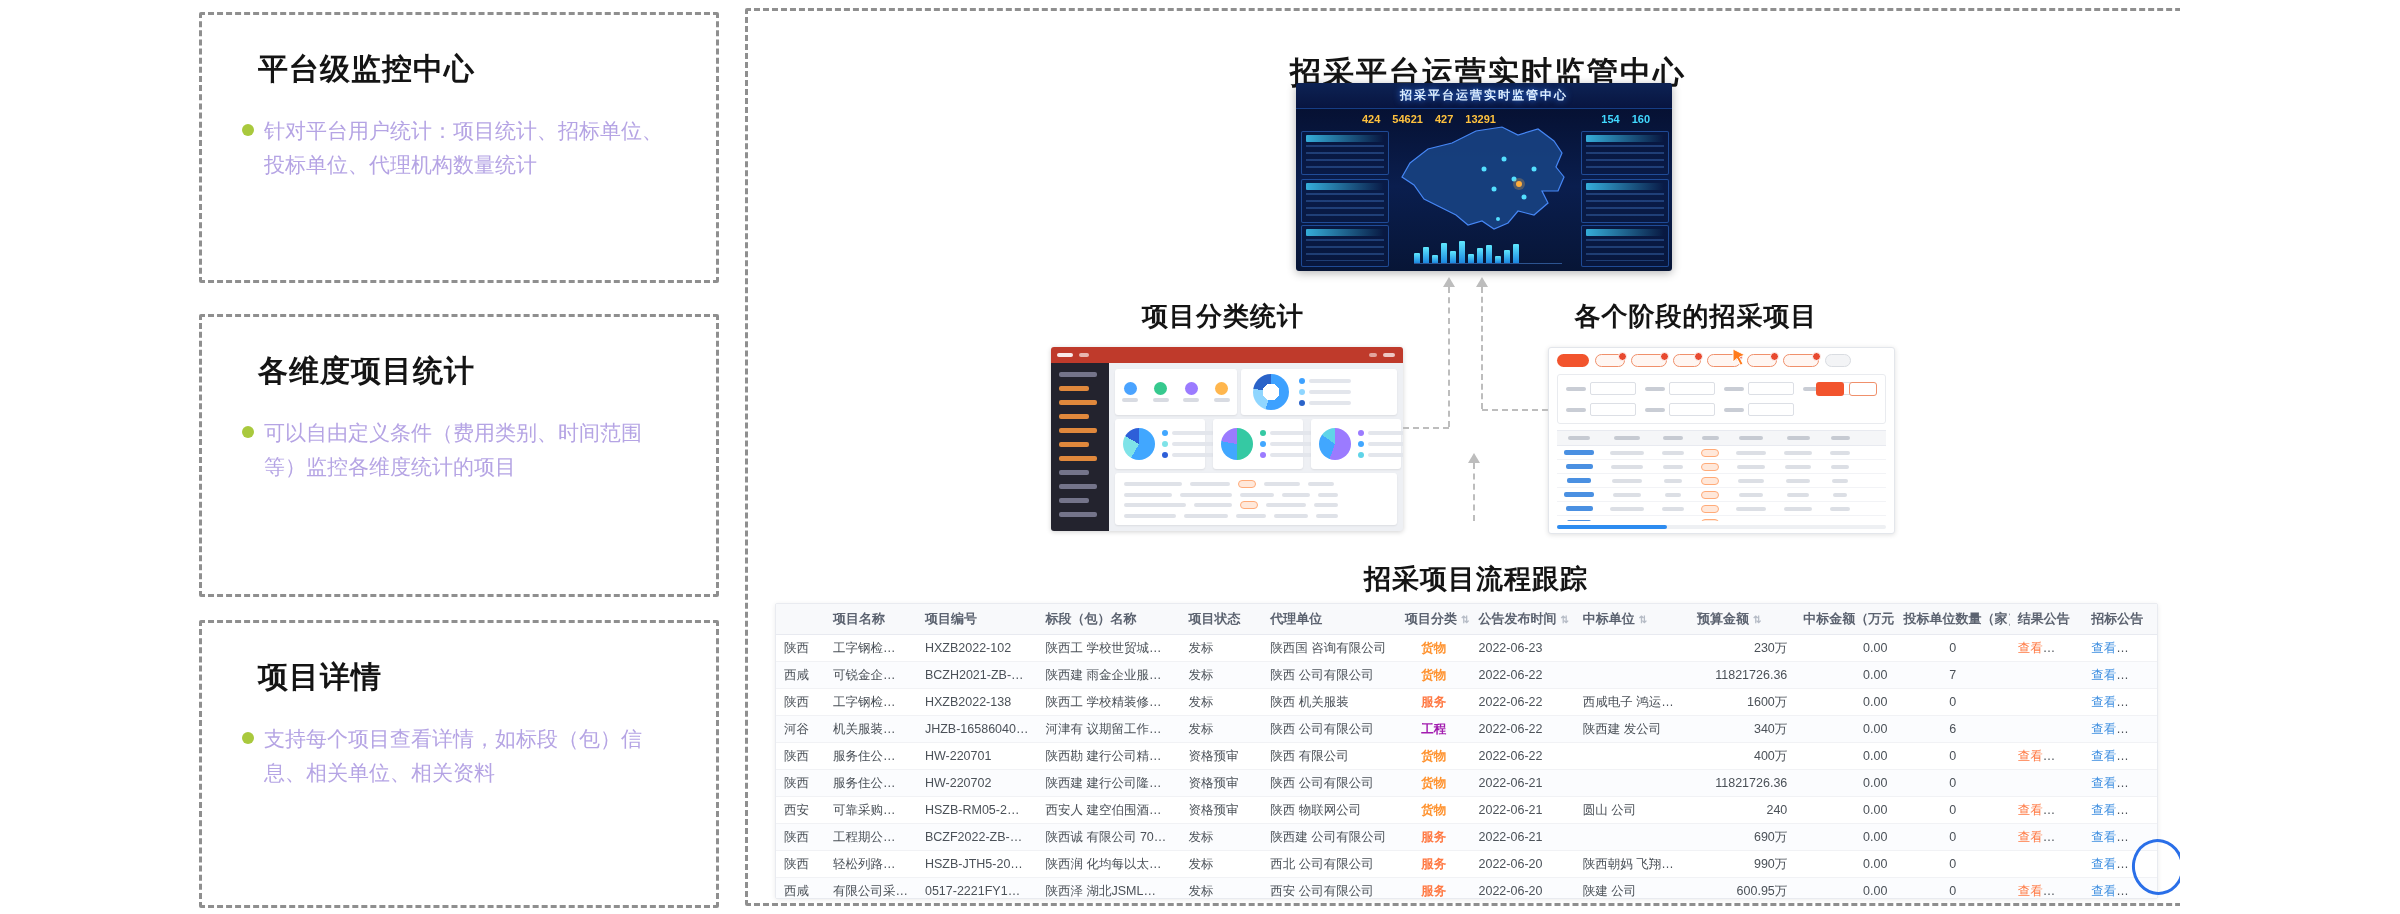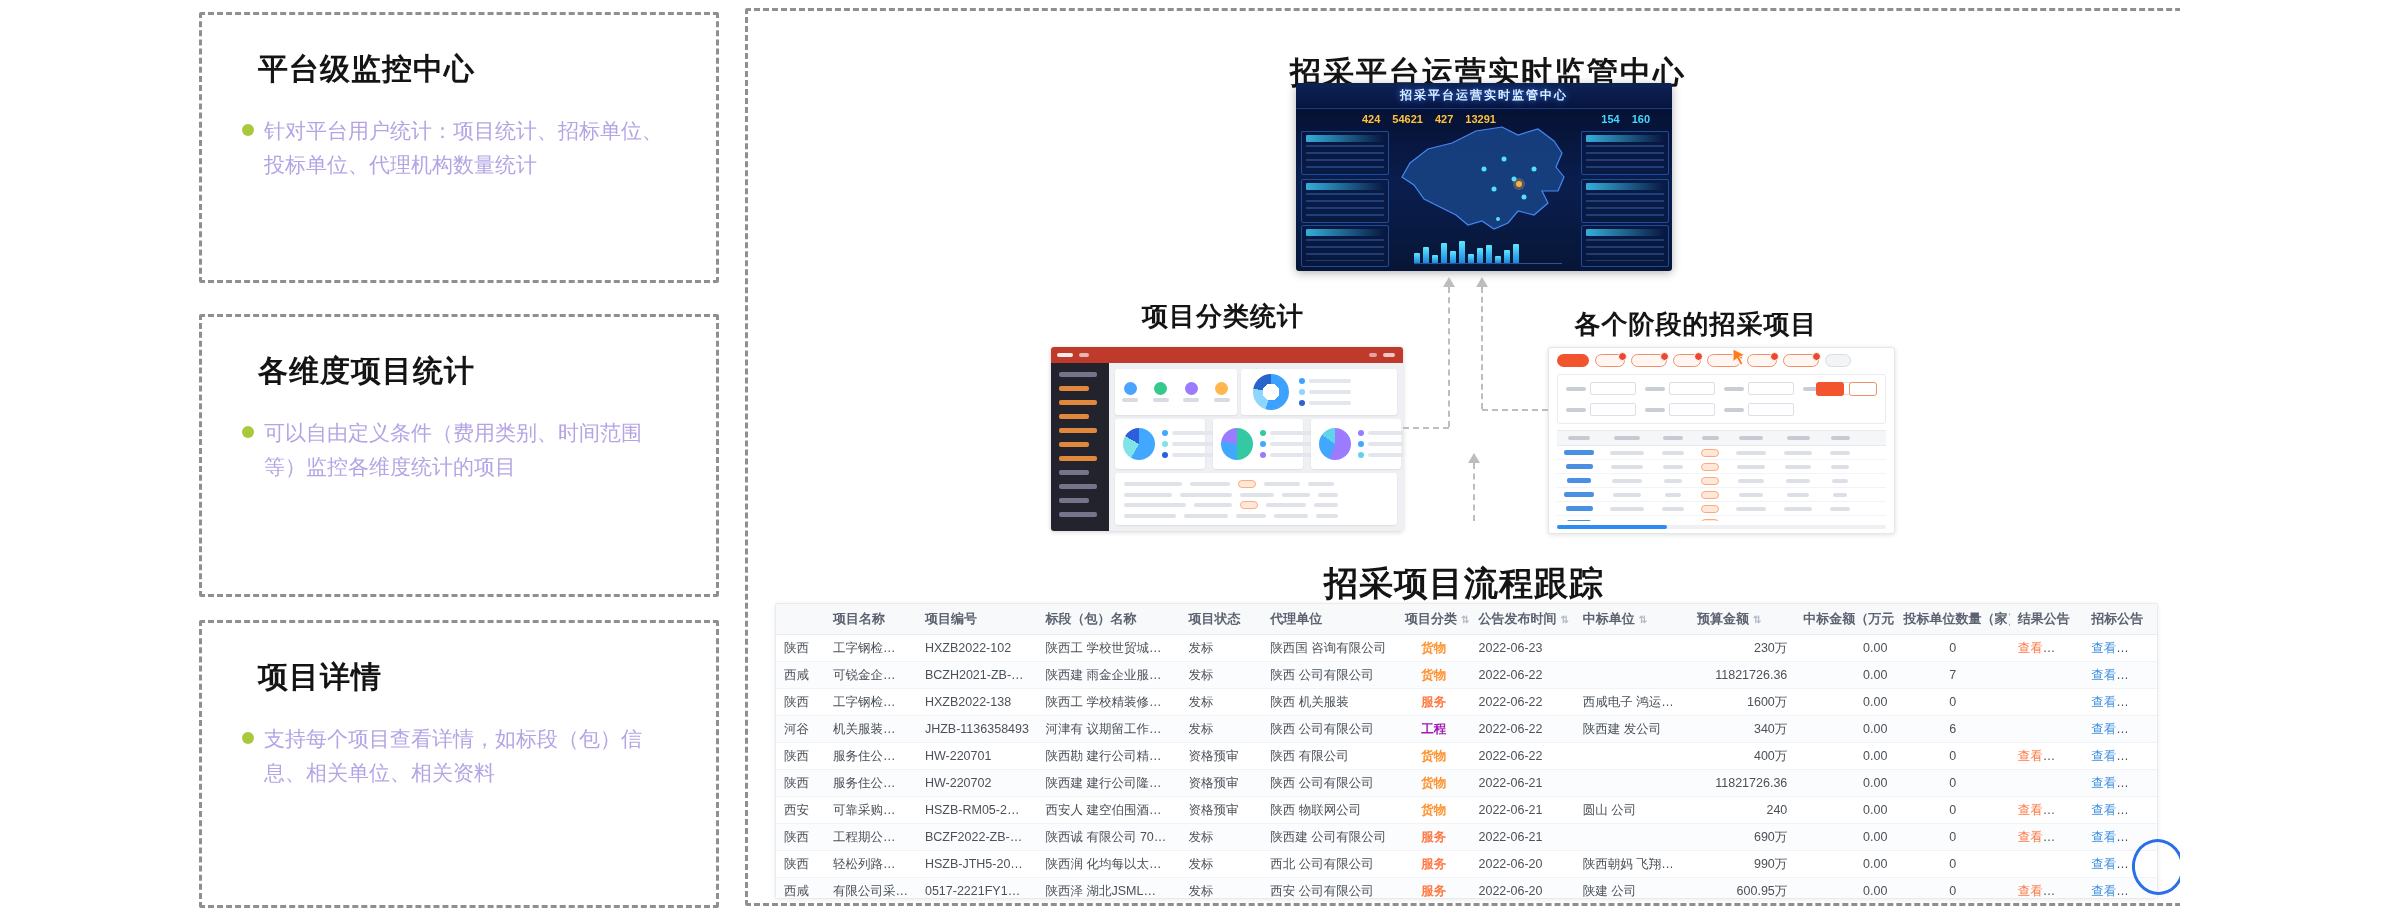--- a/index.html
+++ b/index.html
@@ -9,22 +9,22 @@
   
   .lp-title{margin:34px 0 0 56px;font-size:30px;font-weight:bold;color:#141414;letter-spacing:1px;}
   .lp-bullet{display:flex;margin:24px 44px 0 40px;}
   .lp-dot{width:12px;height:12px;border-radius:50%;background:#a9c93d;margin:10px 10px 0 0;flex:none;}
   .lp-text{margin:0;font-size:21px;color:#b5a4e4;line-height:1.6;}
 
   
   .main-title{position:absolute;left:260px;top:20px;width:960px;text-align:center;font-size:31px;font-weight:bold;color:#141414;letter-spacing:2px;}
   .sec-label{position:absolute;font-size:26px;font-weight:bold;color:#141414;text-align:center;letter-spacing:1px;}
   #lbl-class{left:355px;top:288px;width:240px;}
-  #lbl-stages{left:798px;top:296px;width:300px;}
-  #lbl-tracking{left:566px;top:550px;width:300px;font-size:34px;}
+  #lbl-stages{left:798px;top:288px;width:300px;}
+  #lbl-tracking{left:578px;top:550px;width:300px;font-size:27px;}
 
   
   .dash-line-h{position:absolute;border-top:2px dashed #bdbdbd;}
   .dash-line-v{position:absolute;border-left:2px dashed #bdbdbd;}
   .arrow-up{position:absolute;width:0;height:0;border-left:6px solid transparent;border-right:6px solid transparent;border-bottom:10px solid #bdbdbd;}
 
   
   .dash{position:absolute;left:548px;top:72px;width:376px;height:188px;background:linear-gradient(180deg,#050d2a,#0a1e4e 55%,#071536);border-radius:3px;overflow:hidden;box-shadow:0 2px 10px rgba(0,0,0,.3);}
   .dash-header{position:absolute;top:0;left:0;right:0;height:25px;background:linear-gradient(180deg,#0d2254,#081540);border-bottom:1px solid #163d84;color:#dceeff;font-size:12px;font-weight:bold;text-align:center;line-height:25px;letter-spacing:2px;text-shadow:0 0 7px #2e7bff;}
   .dash-stats{position:absolute;top:30px;display:flex;gap:12px;font-size:11px;font-weight:bold;}
@@ -666,21 +666,21 @@
               <td>西咸电子 鸿运公司</td>
               <td class="num">1600万</td>
               <td class="num">0.00</td>
               <td class="ctr">0</td>
               <td></td>
               <td><span class="link-bv">查看</span><span class="link-d">下载</span></td>
             </tr>
             <tr>
               <td>河谷</td>
               <td>机关服装…</td>
-              <td>JHZB-1136358493</td>
+              <td>JHZB-1658604070</td>
               <td>河津有 议期留工作…</td>
               <td>发标</td>
               <td>陕西 公司有限公司</td>
               <td class="ctr"><span class="cat" style="color: #a21caf;">工程</span></td>
               <td>2022-06-22</td>
               <td>陕西建 发公司</td>
               <td class="num">340万</td>
               <td class="num">0.00</td>
               <td class="ctr">6</td>
               <td></td>

